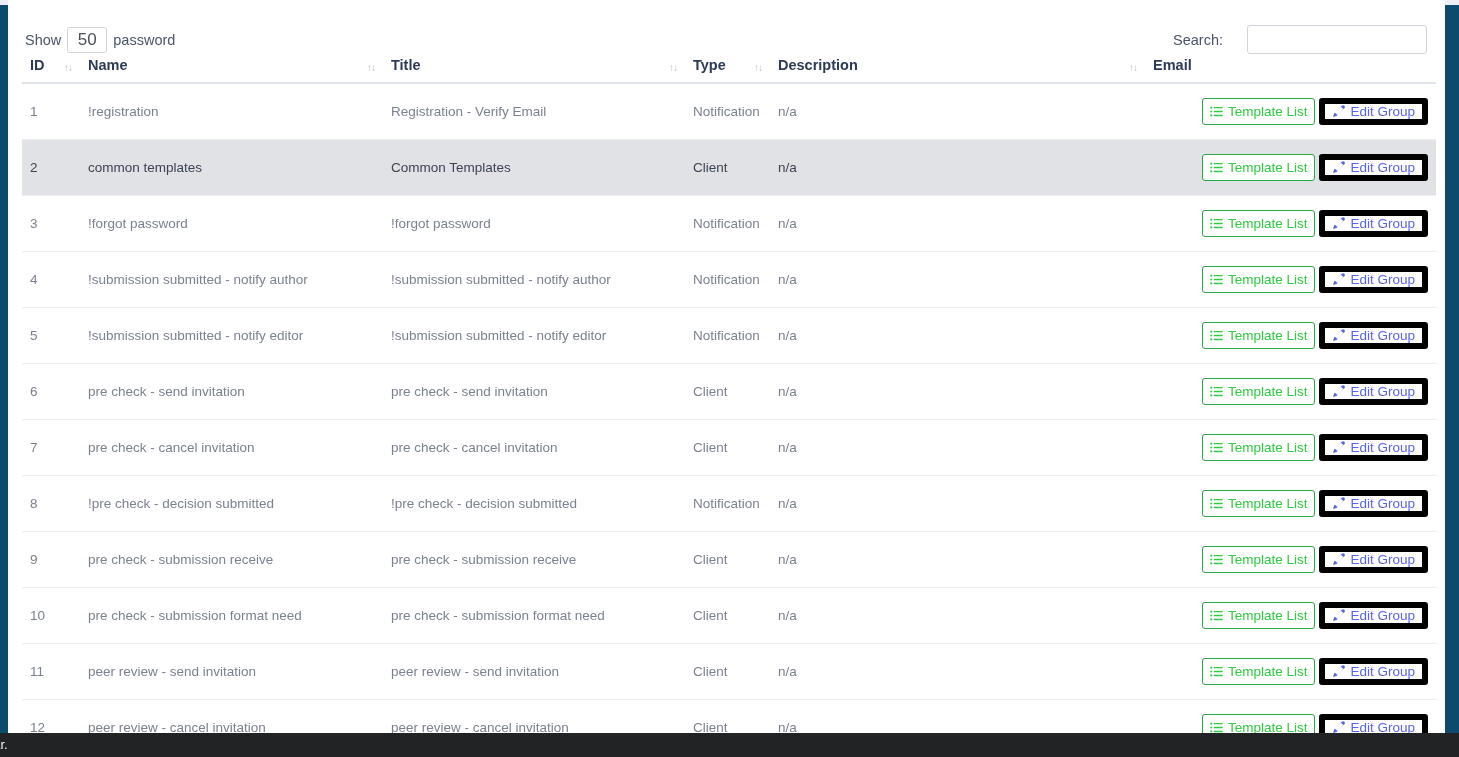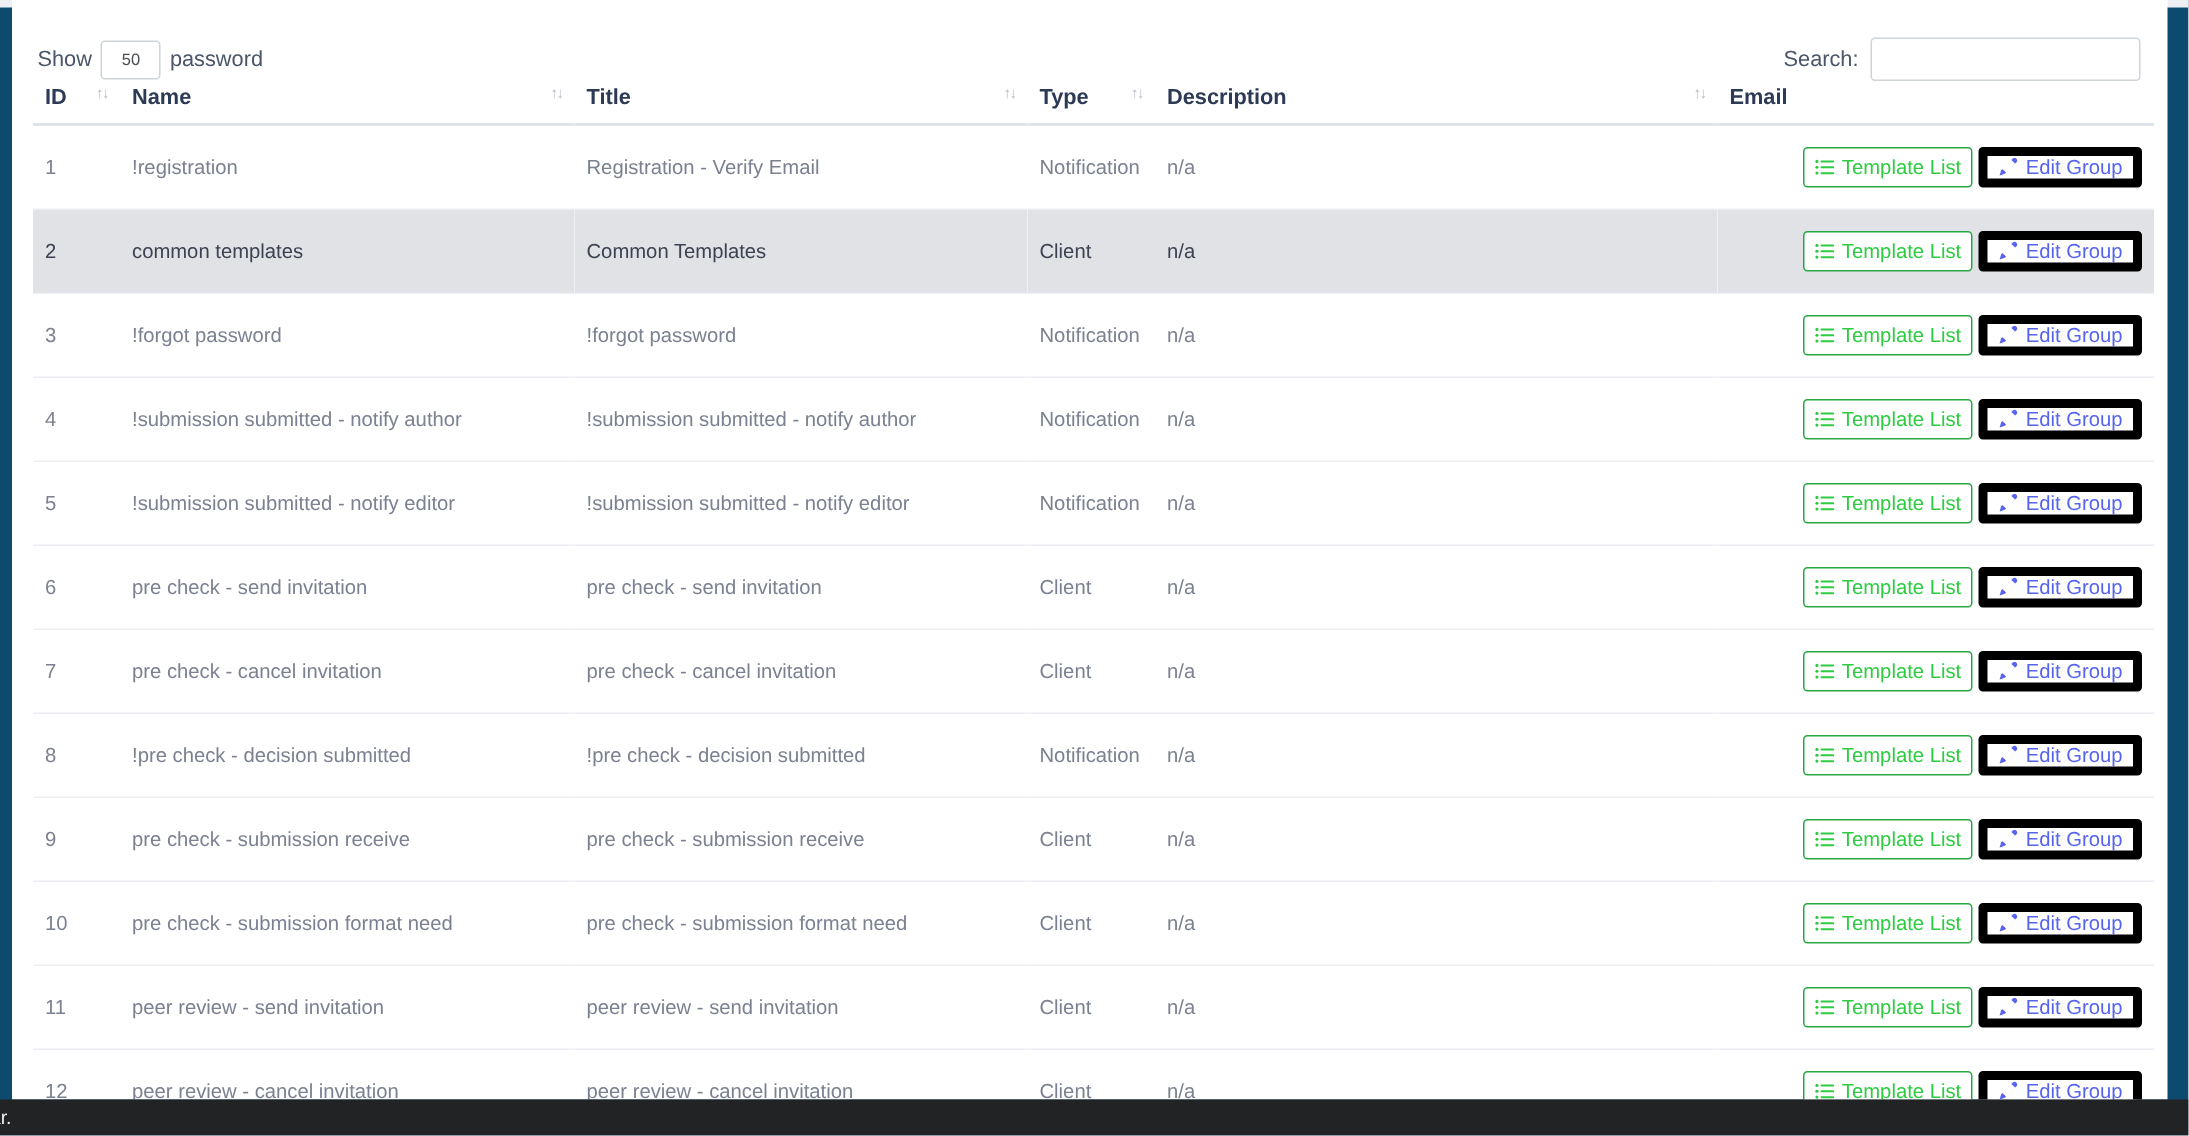--- a/index.html
+++ b/index.html
@@ -39,33 +39,33 @@
     line-height: 1;
   }
   .dt-length select,
   .dt-length .fake-select {
     width: 40px;
     height: 26px;
     border: 1px solid #ced4da;
     border-radius: 3px;
     background: #fff;
     color: #495057;
-    font-size: 11px;
+    font-size: 17px;
     font-family: "Liberation Sans", sans-serif;
     text-align: center;
     line-height: 24px;
     padding: 0;
     display: inline-block;
   }
   .dt-filter {
     position: absolute;
     right: 18px; top: 25px;
     display: flex;
     align-items: center;
-    gap: 8px;
+    gap: 24px;
     font-size: 14.5px;
     color: #4a5568;
   }
   .dt-filter input {
     width: 180px;
     height: 29px;
     border: 1px solid #ced4da;
     border-radius: 3px;
     padding: 2px 8px;
     font-size: 14px;
@@ -87,21 +87,21 @@
     font-weight: bold;
     color: #2c3a56;
     padding: 0 8px 9px 8px;
     border-bottom: 2px solid #dfe3ec;
     vertical-align: bottom;
     position: relative;
     white-space: nowrap;
   }
   .th-inner {
     display: flex;
-    align-items: flex-start;
+    align-items: flex-end;
     justify-content: space-between;
   }
   .sort-ico {
     font-size: 10px;
     color: #b6bcc9;
     letter-spacing: -1px;
     font-weight: normal;
     margin-left: 6px;
     flex: 0 0 auto;
   }

